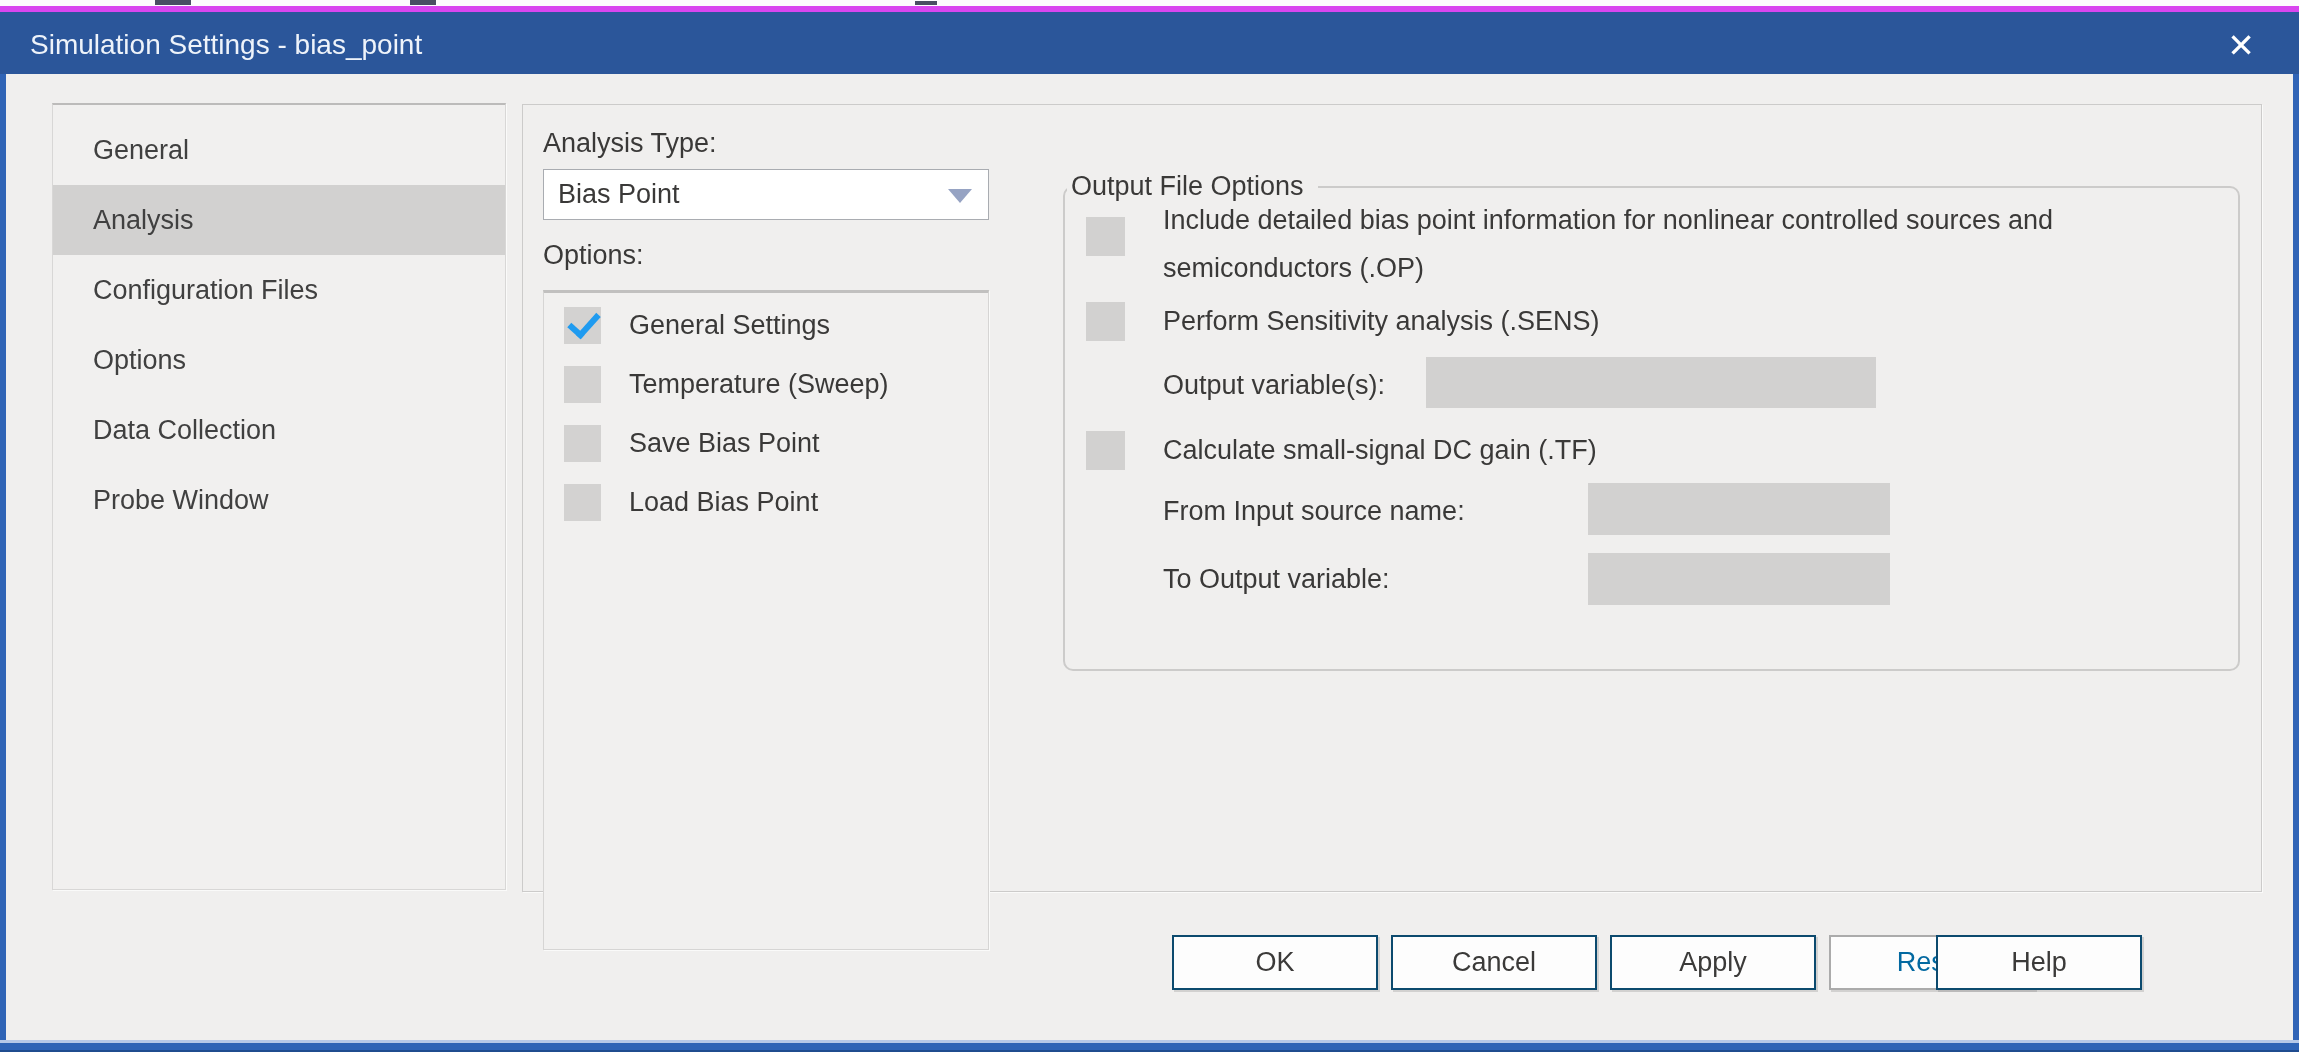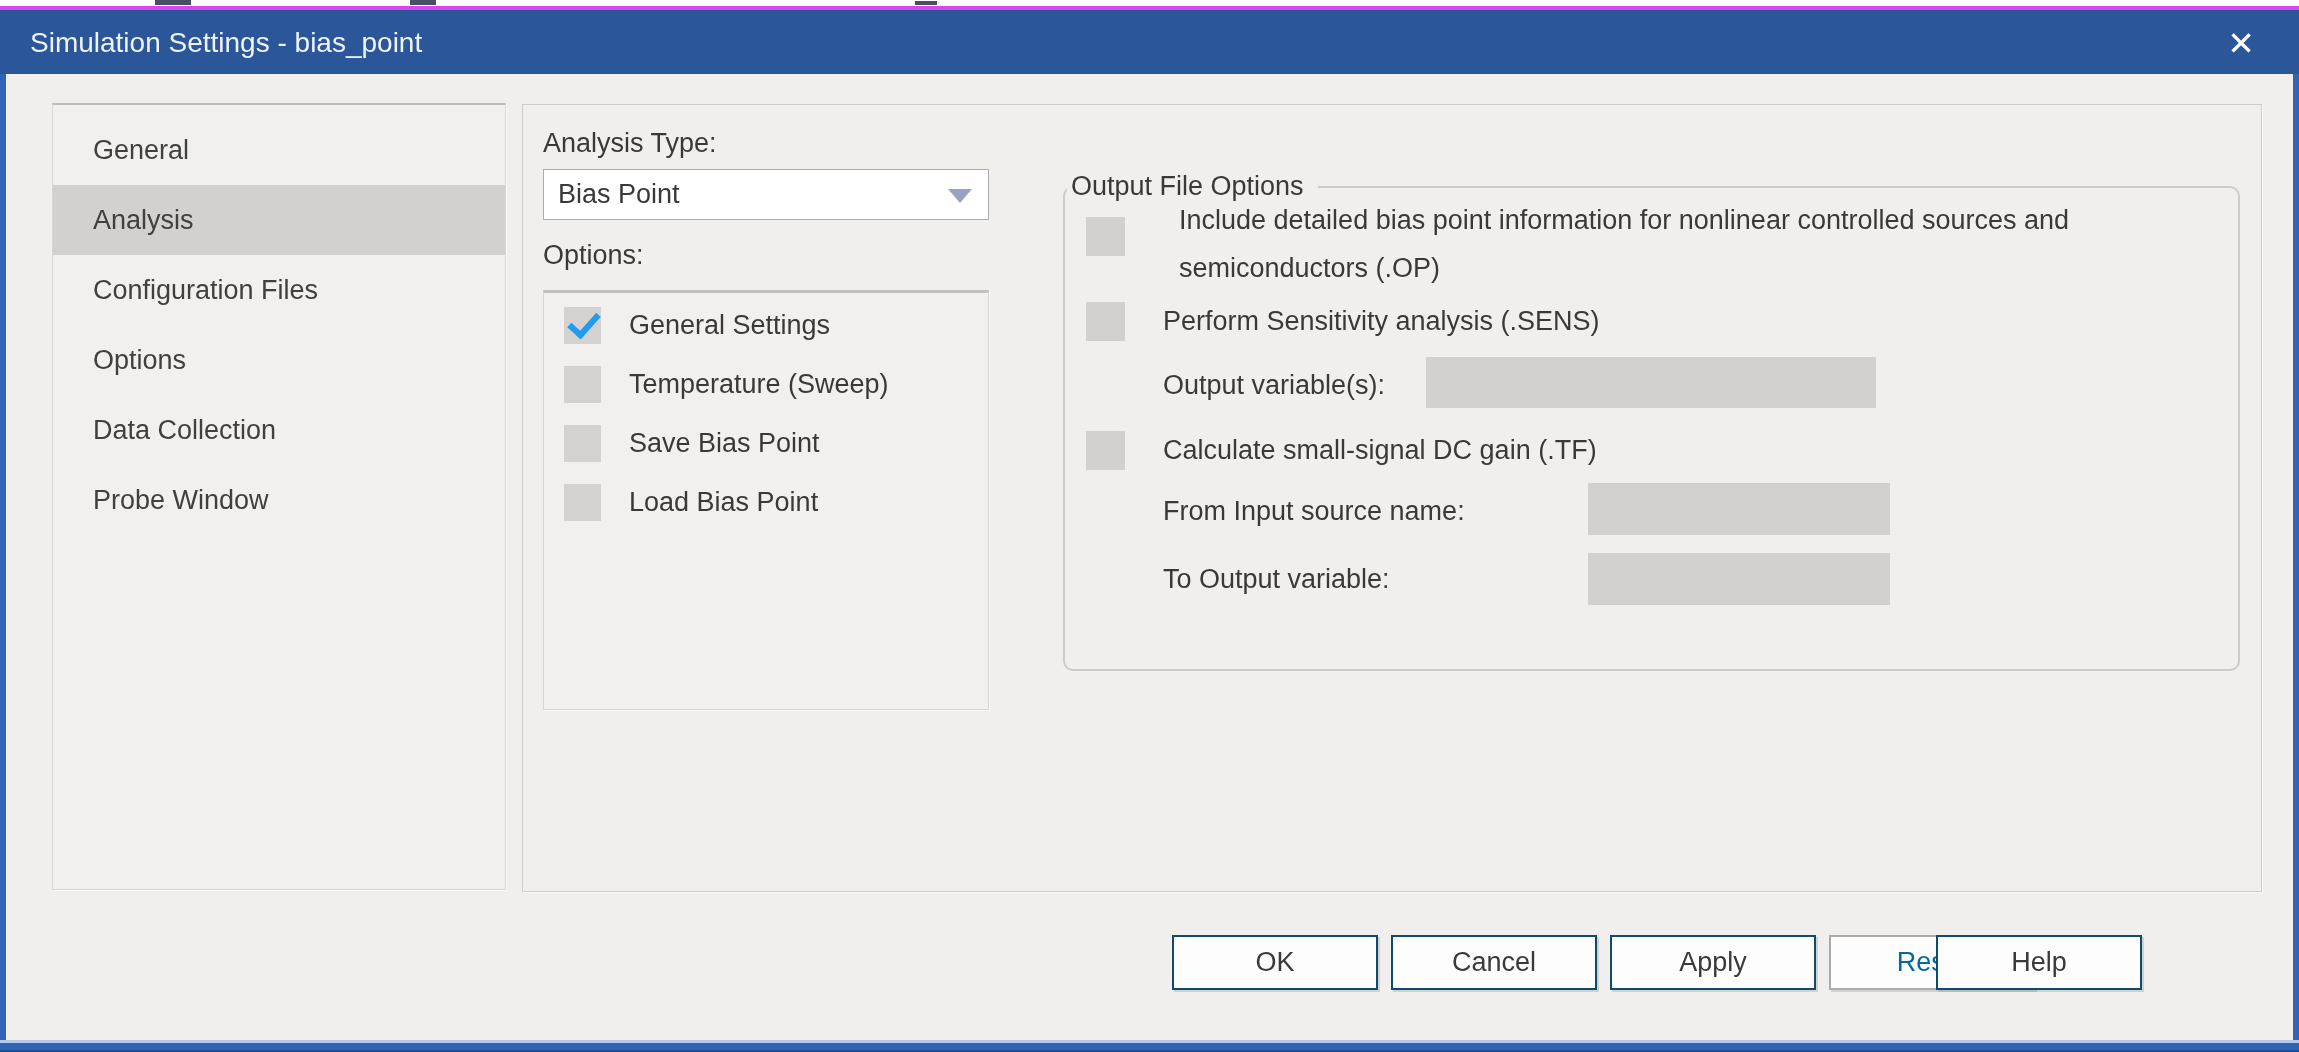--- a/index.html
+++ b/index.html
@@ -10,21 +10,21 @@
   
   .top-sliver{position:absolute;left:0;top:0;width:2299px;height:6px;background:#fdfdfd;}
   .frag{position:absolute;top:0;height:5px;background:#4a4f63;}
   .frag.f1{left:155px;width:36px;}
   .frag.f2{left:410px;width:26px;}
   .frag.f3{left:915px;width:22px;top:1px;height:4px;}
 
   
   .titlebar{
     position:absolute;left:0;top:6px;width:2299px;height:80px;
-    background:#2b569a;border-top:4px solid #d946ef;box-sizing:border-box;
+    background:#2b569a;border-top:6px solid #d946ef;box-sizing:border-box;
   }
   .title-text{
     position:absolute;left:30px;top:0;height:66px;line-height:66px;
     color:#eef3fa;font-size:28px;
   }
   .close-btn{
     position:absolute;right:28px;top:0;width:60px;height:66px;
     display:flex;align-items:center;justify-content:center;cursor:pointer;
   }
   .close-glyph{color:#ffffff;font-size:33px;line-height:1;}
@@ -69,21 +69,21 @@
     font-size:27px;color:#3a3938;
   }
   .caret{
     position:absolute;right:16px;top:19px;width:0;height:0;
     border-left:12px solid transparent;border-right:12px solid transparent;
     border-top:14px solid #96a3c3;
   }
 
   
   .options-list{
-    position:absolute;left:543px;top:290px;width:446px;height:420px;box-sizing:border-box;
+    position:absolute;left:543px;top:290px;width:446px;height:660px;box-sizing:border-box;
     background:#f1f0ef;border:1px solid #d6d5d4;border-top:3px solid #c1c0bf;
     box-shadow:1px 1px 0 #fafaf9;
   }
   .opt-row{display:flex;align-items:center;margin:22px 0 0 20px;height:37px;cursor:pointer;}
   .opt-row:first-child{margin-top:14px;}
   .checkbox{
     position:relative;width:37px;height:37px;background:#d3d2d1;flex:0 0 auto;
   }
   .checkmark{
     position:absolute;left:5px;top:6px;width:24px;height:12px;
@@ -100,21 +100,21 @@
   .legend{
     position:absolute;left:2px;top:-17px;background:#f0efee;
     padding:0 14px 0 4px;font-size:27px;color:#3a3938;white-space:nowrap;
   }
   .g-checkbox{position:absolute;width:39px;height:39px;background:#d2d1d0;cursor:pointer;}
   .cb-op{left:1086px;top:217px;}
   .cb-sens{left:1086px;top:302px;}
   .cb-tf{left:1086px;top:431px;}
   .op-text{
     position:absolute;left:1163px;top:196px;width:1030px;
-    font-size:27px;color:#3a3938;line-height:48px;margin-left:16px;
+    font-size:27px;color:#3a3938;line-height:48px;
   }
   .gray-input{
     position:absolute;background:#d2d1d0;cursor:default;
   }
   .in-outvar{left:1426px;top:357px;width:450px;height:51px;}
   .in-from{left:1588px;top:483px;width:302px;height:52px;}
   .in-to{left:1588px;top:553px;width:302px;height:52px;}
 
   
   .btn{

